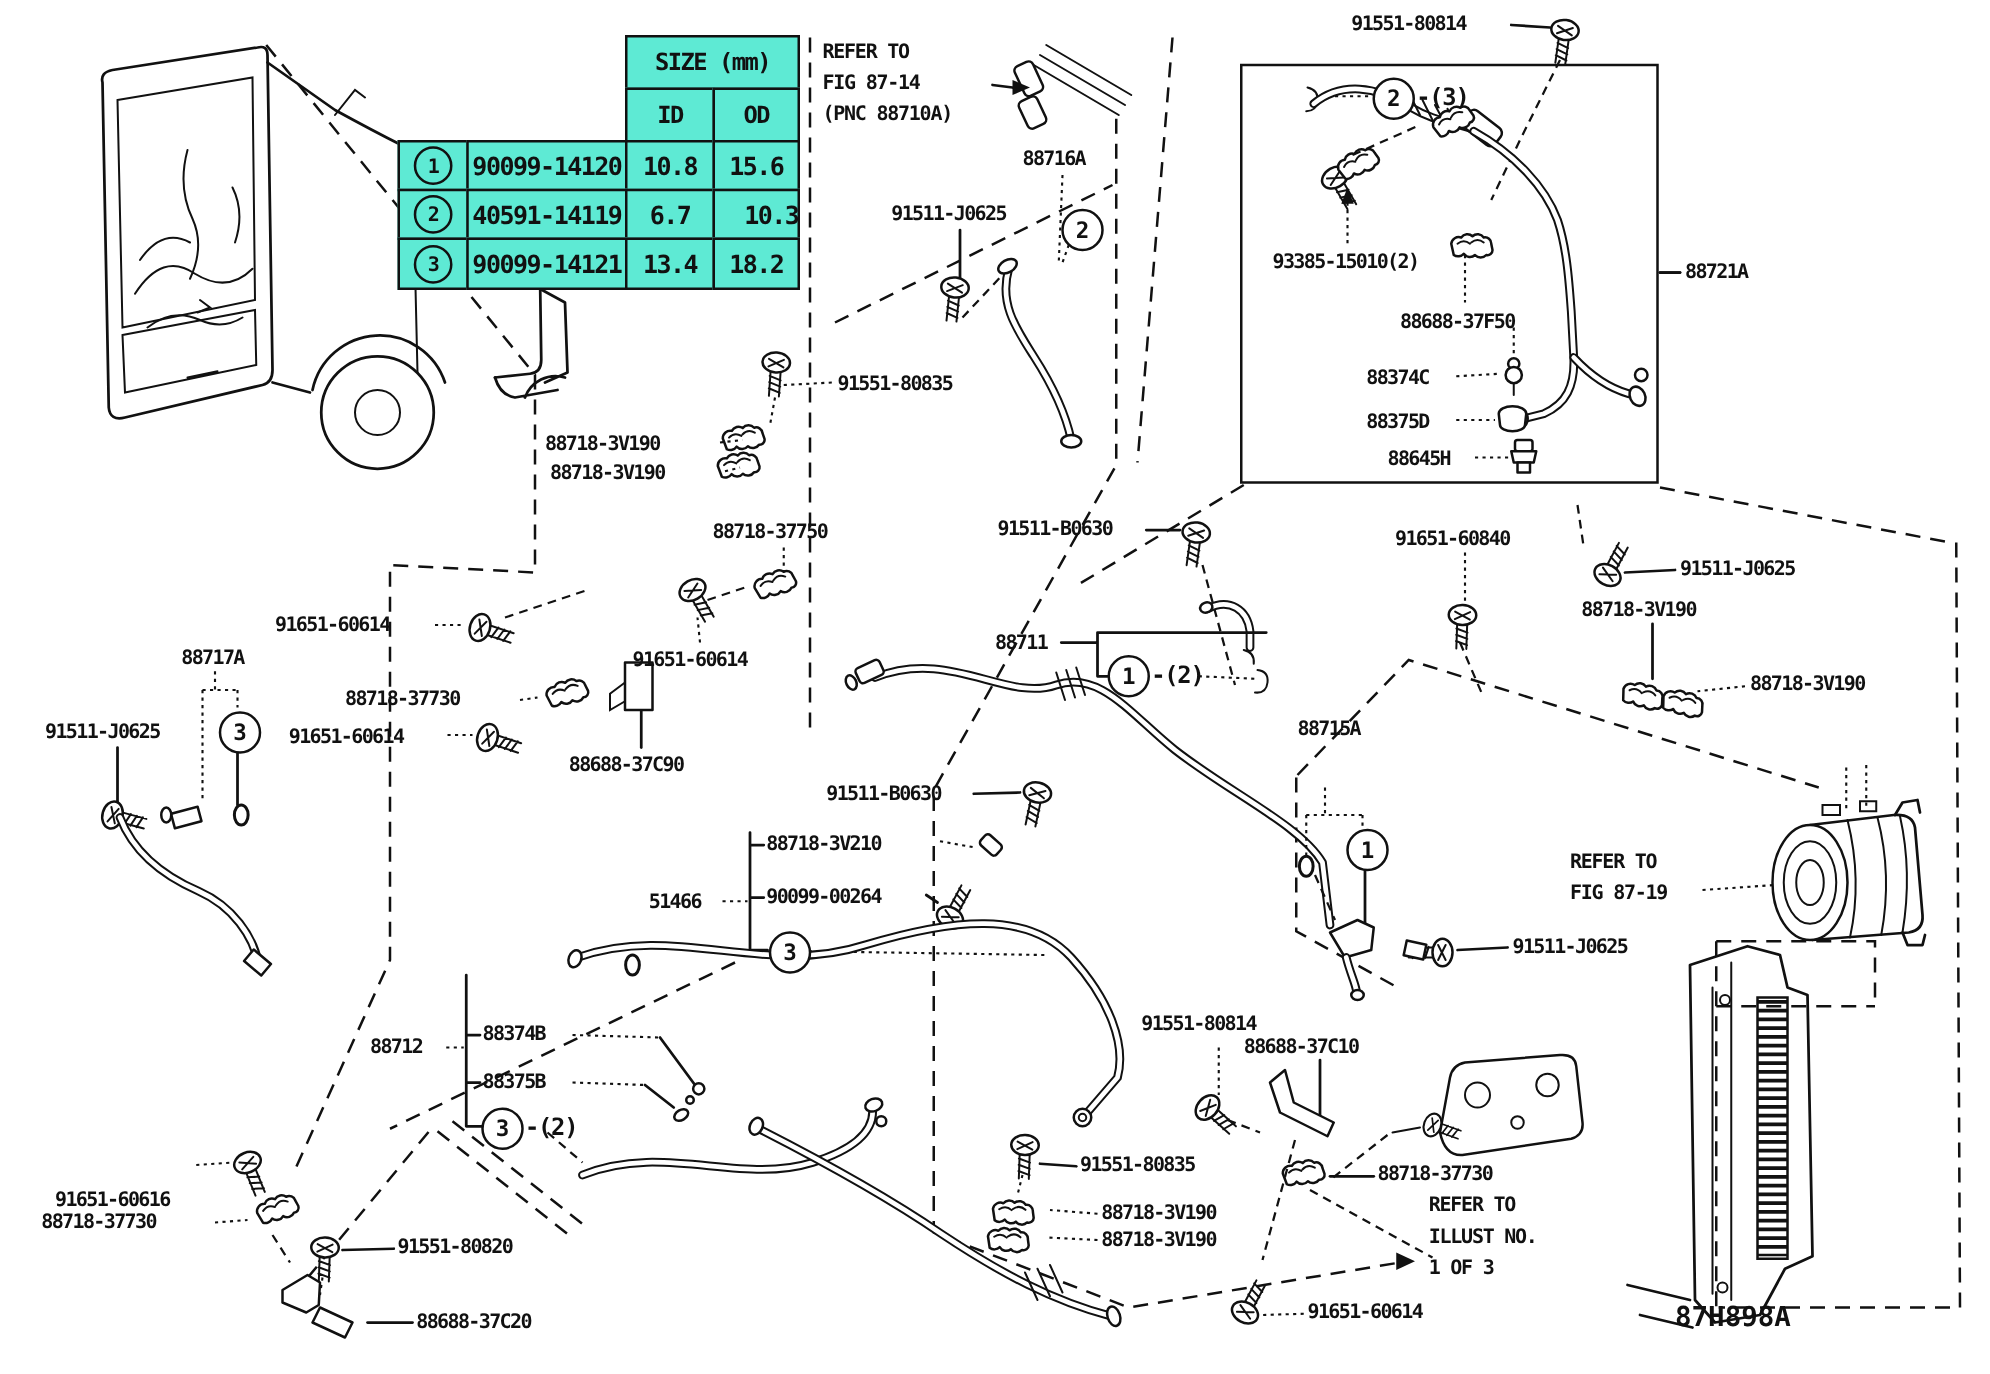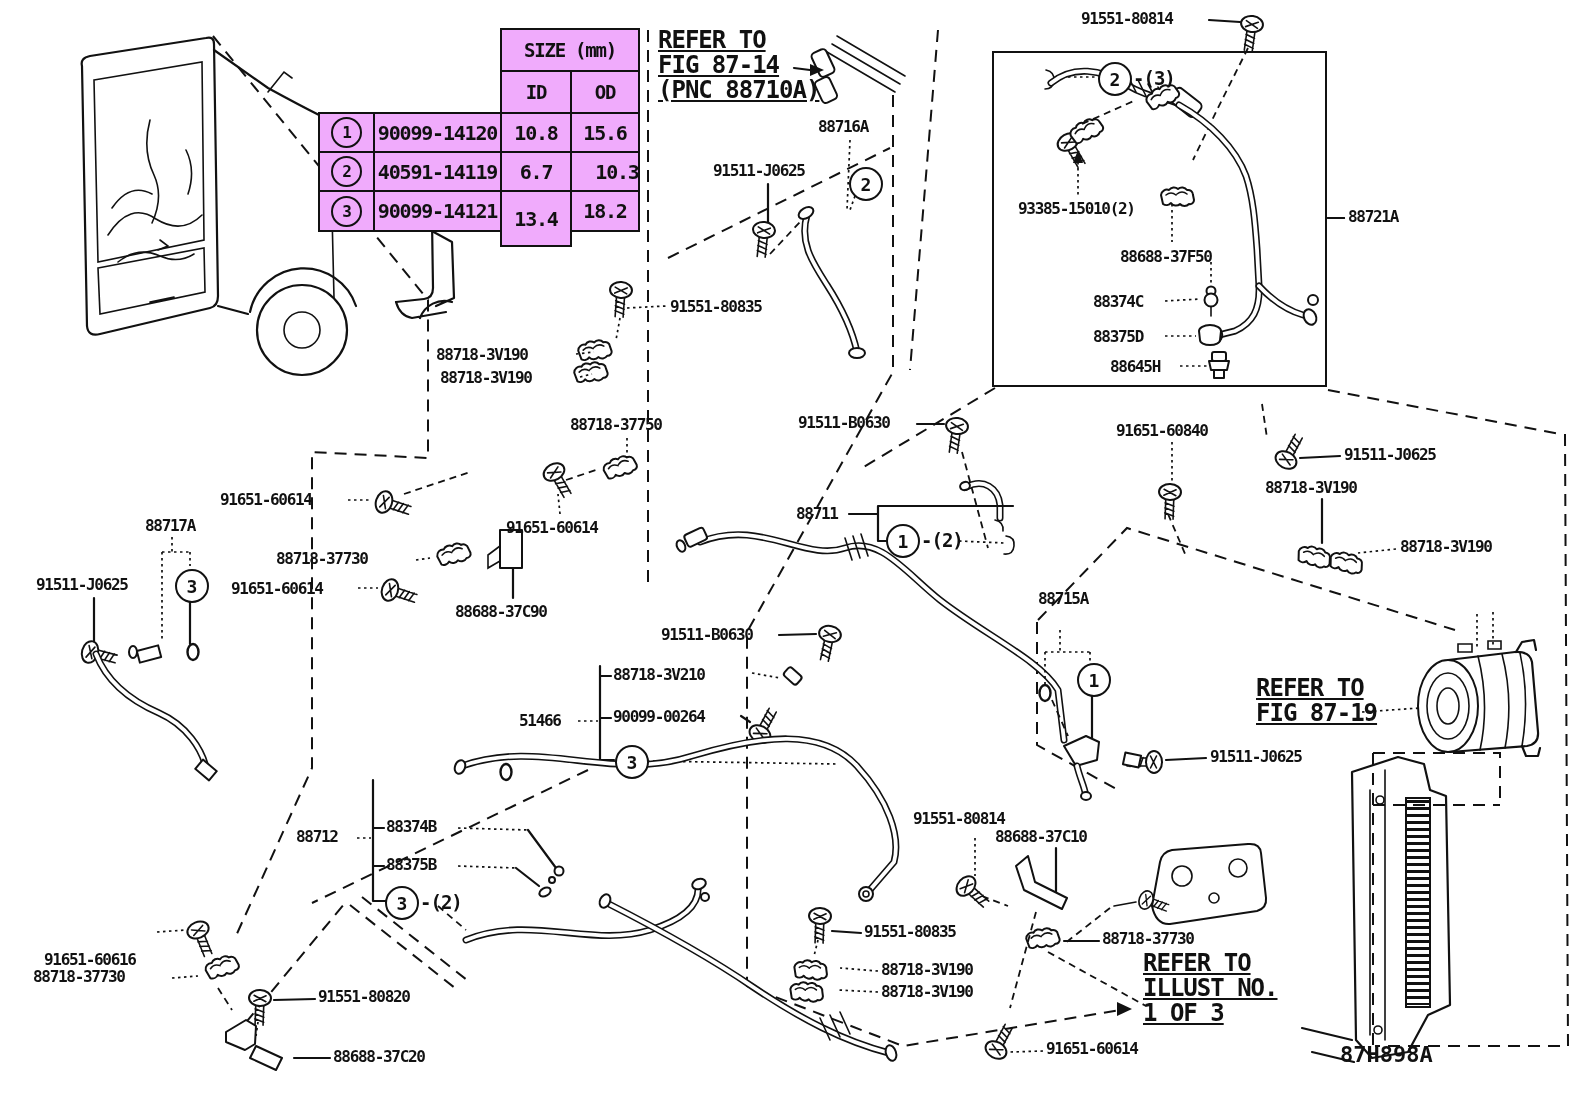--- a/index.html
+++ b/index.html
@@ -1,25 +1,25 @@
 <!DOCTYPE html>
 <html><head>
 <meta charset="utf-8">
 <style>
   html,body{margin:0;padding:0;background:#fff;}
   .stage{position:relative;width:1592px;height:1099px;background:#fff;overflow:hidden;
          font-family:"DejaVu Sans Mono","Liberation Mono",monospace;color:#111;}
   .stage svg{position:absolute;left:0;top:0;}
   .plabel{position:absolute;font-size:16px;font-weight:700;letter-spacing:-1.3px;white-space:pre;line-height:21px;}
-  .note{position:absolute;font-size:24px;font-weight:700;letter-spacing:-1px;white-space:pre;line-height:25px;text-decoration:underline;}
+  .note{position:absolute;font-size:16px;font-weight:700;letter-spacing:-1px;white-space:pre;line-height:25px;}
   .callout{position:absolute;width:30px;height:30px;border:2.4px solid #111;border-radius:50%;
            background:#fff;display:flex;align-items:center;justify-content:center;
            font-size:18px;font-weight:700;}
   .callout .sfx{position:absolute;left:33px;top:3px;font-size:19px;font-weight:700;white-space:pre;letter-spacing:-1px;}
-  .tcell{position:absolute;border:2px solid #111;background:#f0abfc;box-sizing:border-box;
+  .tcell{position:absolute;border:2px solid #111;background:#5eead4;box-sizing:border-box;
          display:flex;align-items:center;justify-content:center;font-weight:700;
          font-size:20px;letter-spacing:-1.2px;}
   .tcell.hdr{font-size:19px;}
   .cnum{display:inline-flex;width:27px;height:27px;border:2.2px solid #111;border-radius:50%;
         align-items:center;justify-content:center;font-size:16px;font-weight:700;}
   .dcode{position:absolute;font-size:22px;font-weight:700;letter-spacing:0;}
   
   .ln{stroke:#111;stroke-width:2.2;fill:none;stroke-linecap:round;stroke-linejoin:round;}
   .thin{stroke:#111;stroke-width:1.6;fill:none;stroke-linecap:round;}
   .dash{stroke:#111;stroke-width:2;fill:none;stroke-dasharray:12 8;}
@@ -337,21 +337,21 @@
         <span class="cnum">2</span>
       </div>
   <div class="tcell" style="left:373px;top:151px;width:129px;height:41px;">40591-14119</div>
   <div class="tcell" style="left:500px;top:151px;width:72px;height:41px;">6.7</div>
   <div class="tcell" style="left:570px;top:151px;width:70px;height:41px;padding-left:24px;">10.3</div>
 
   <div class="tcell" style="left:318px;top:190px;width:57px;height:42px;">
         <span class="cnum">3</span>
       </div>
   <div class="tcell" style="left:373px;top:190px;width:129px;height:42px;">90099-14121</div>
-  <div class="tcell" style="left:500px;top:190px;width:72px;height:57px;">13.4</div>
+  <div class="tcell" style="left:500px;top:190px;width:72px;height:42px;">13.4</div>
   <div class="tcell" style="left:570px;top:190px;width:70px;height:42px;">18.2</div>
 </div>
 
 <div id="overlay">
       <div class="plabel" style="left: 1081px; top: 8px;">91551-80814</div>
       <div class="plabel" style="left: 818px; top: 116px;">88716A</div>
       <div class="plabel" style="left: 713px; top: 160px;">91511-J0625</div>
       <div class="plabel" style="left: 1018px; top: 198px;">93385-15010(2)</div>
       <div class="plabel" style="left: 1120px; top: 246px;">88688-37F50</div>
       <div class="plabel" style="left: 1093px; top: 291px;">88374C</div>
@@ -372,21 +372,21 @@
       <div class="plabel" style="left: 798px; top: 412px;">91511-B0630</div>
       <div class="plabel" style="left: 796px; top: 503px;">88711</div>
       <div class="plabel" style="left: 1116px; top: 420px;">91651-60840</div>
       <div class="plabel" style="left: 1344px; top: 444px;">91511-J0625</div>
       <div class="plabel" style="left: 1265px; top: 477px;">88718-3V190</div>
       <div class="plabel" style="left: 1400px; top: 536px;">88718-3V190</div>
       <div class="plabel" style="left: 661px; top: 624px;">91511-B0630</div>
       <div class="plabel" style="left: 613px; top: 664px;">88718-3V210</div>
       <div class="plabel" style="left: 613px; top: 706px;">90099-00264</div>
       <div class="plabel" style="left: 519px; top: 710px;">51466</div>
-      <div class="plabel" style="left: 1038px; top: 588px;">88715A</div>
+      <div class="plabel" style="left: 1038px; top: 572px;">88715A</div>
       <div class="plabel" style="left: 1210px; top: 746px;">91511-J0625</div>
       <div class="plabel" style="left: 296px; top: 826px;">88712</div>
       <div class="plabel" style="left: 386px; top: 816px;">88374B</div>
       <div class="plabel" style="left: 386px; top: 854px;">88375B</div>
       <div class="plabel" style="left: 44px; top: 921px; margin-top: 28px;">91651-60616</div>
       <div class="plabel" style="left: 33px; top: 966px;">88718-37730</div>
       <div class="plabel" style="left: 318px; top: 986px;">91551-80820</div>
       <div class="plabel" style="left: 333px; top: 1046px;">88688-37C20</div>
       <div class="plabel" style="left: 913px; top: 808px;">91551-80814</div>
       <div class="plabel" style="left: 995px; top: 826px;">88688-37C10</div>

